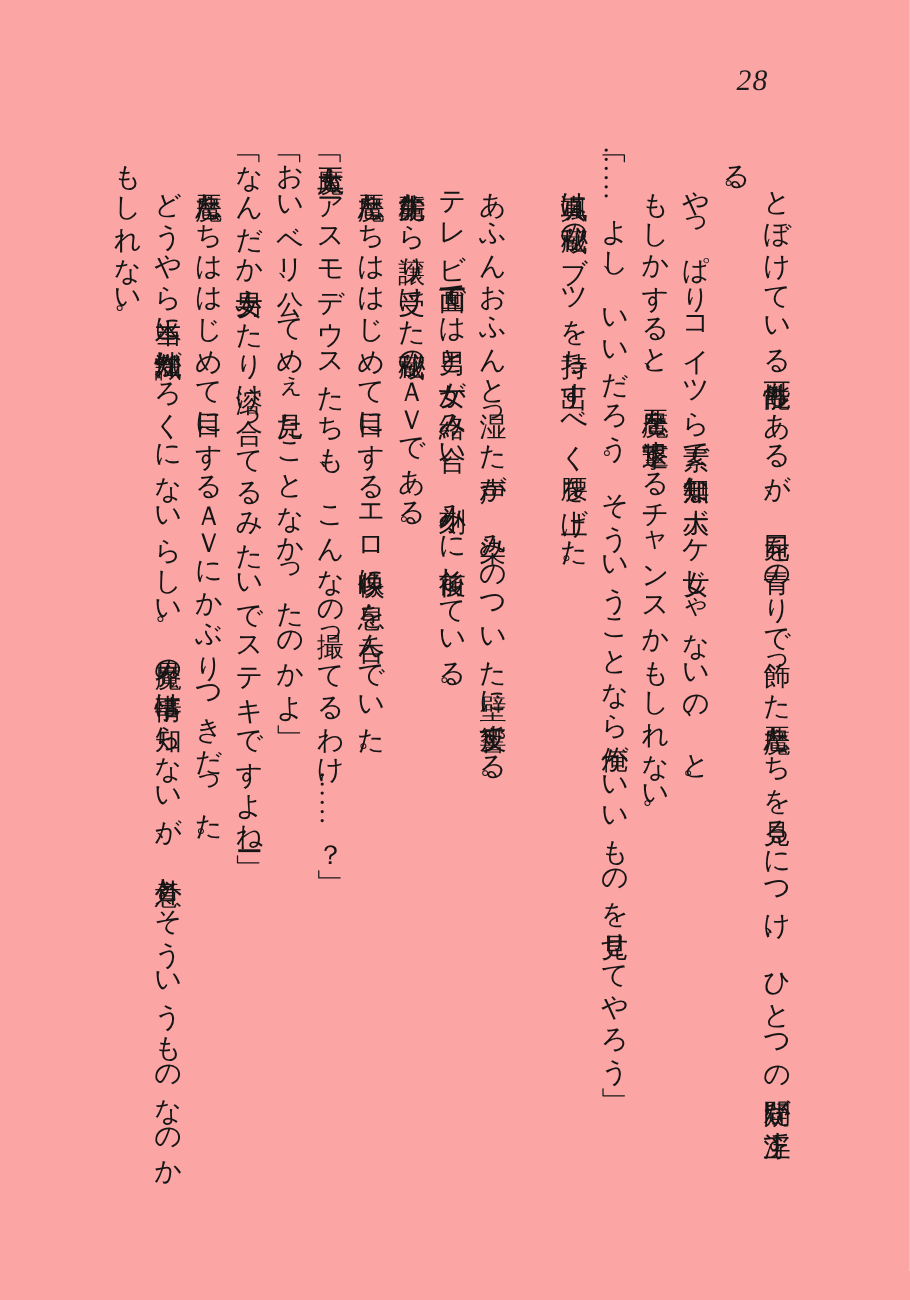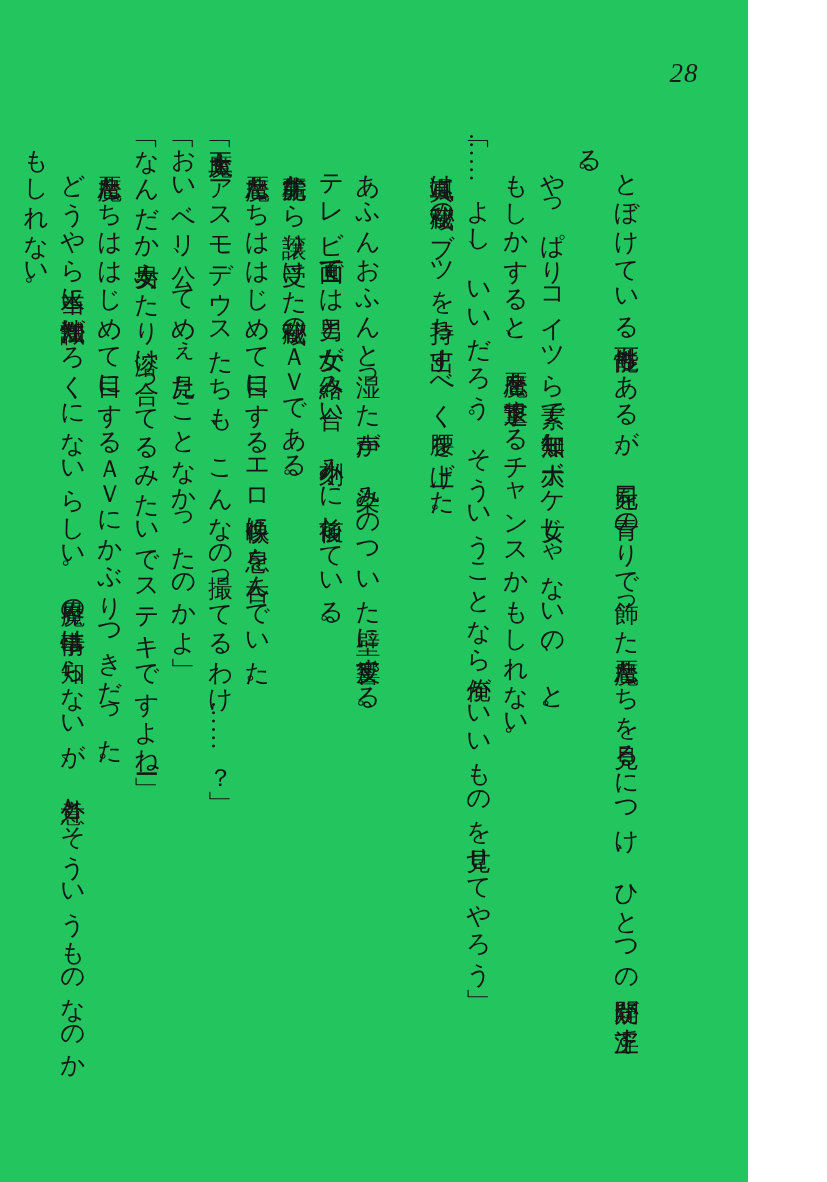--- a/index.html
+++ b/index.html
@@ -8,23 +8,23 @@
   }
   body {
     width: 827px;
     height: 1182px;
     background: #ffffff;
     overflow: hidden;
     font-family: "Liberation Serif", "DejaVu Serif", serif;
   }
   .book-page {
     position: relative;
-    width: 748px;
+    width: 827px;
     height: 1182px;
-    background: #22c55e;
+    background: #fca5a5;
   }
   .page-number {
     position: absolute;
     top: 58px;
     left: 660px;
     width: 48px;
     text-align: center;
     font-style: italic;
     font-size: 27px;
     color: #1c1c1c;

